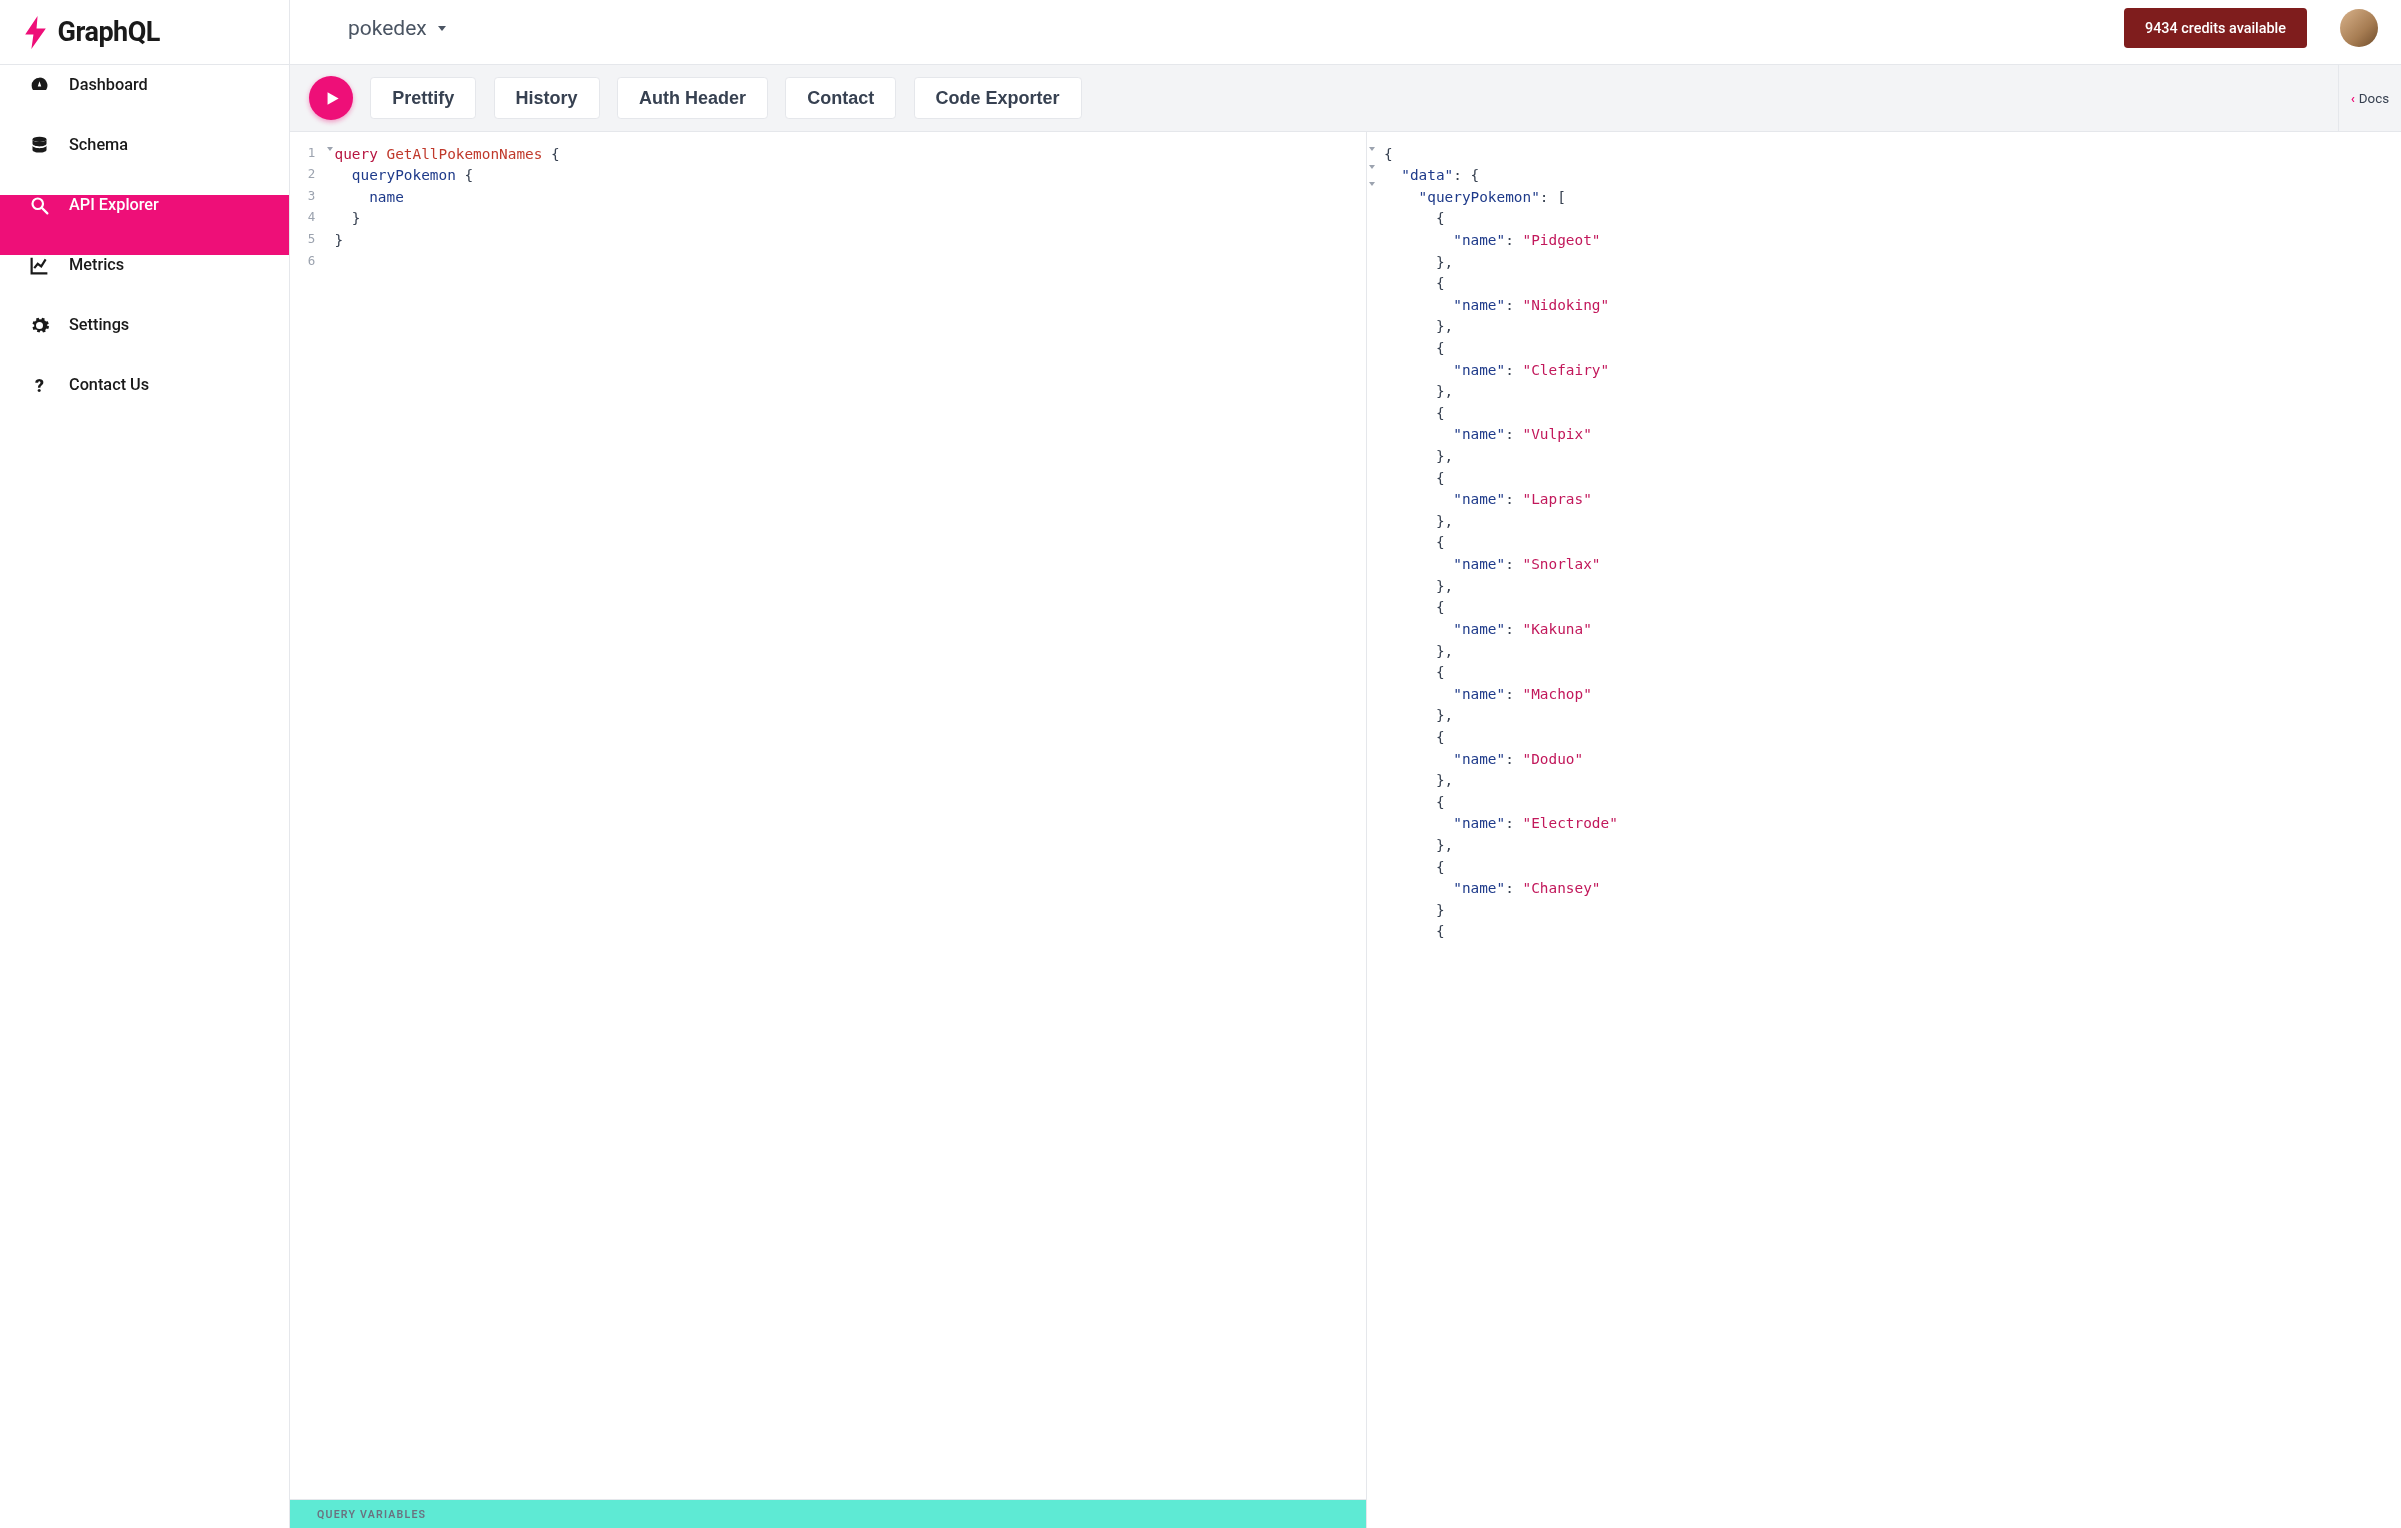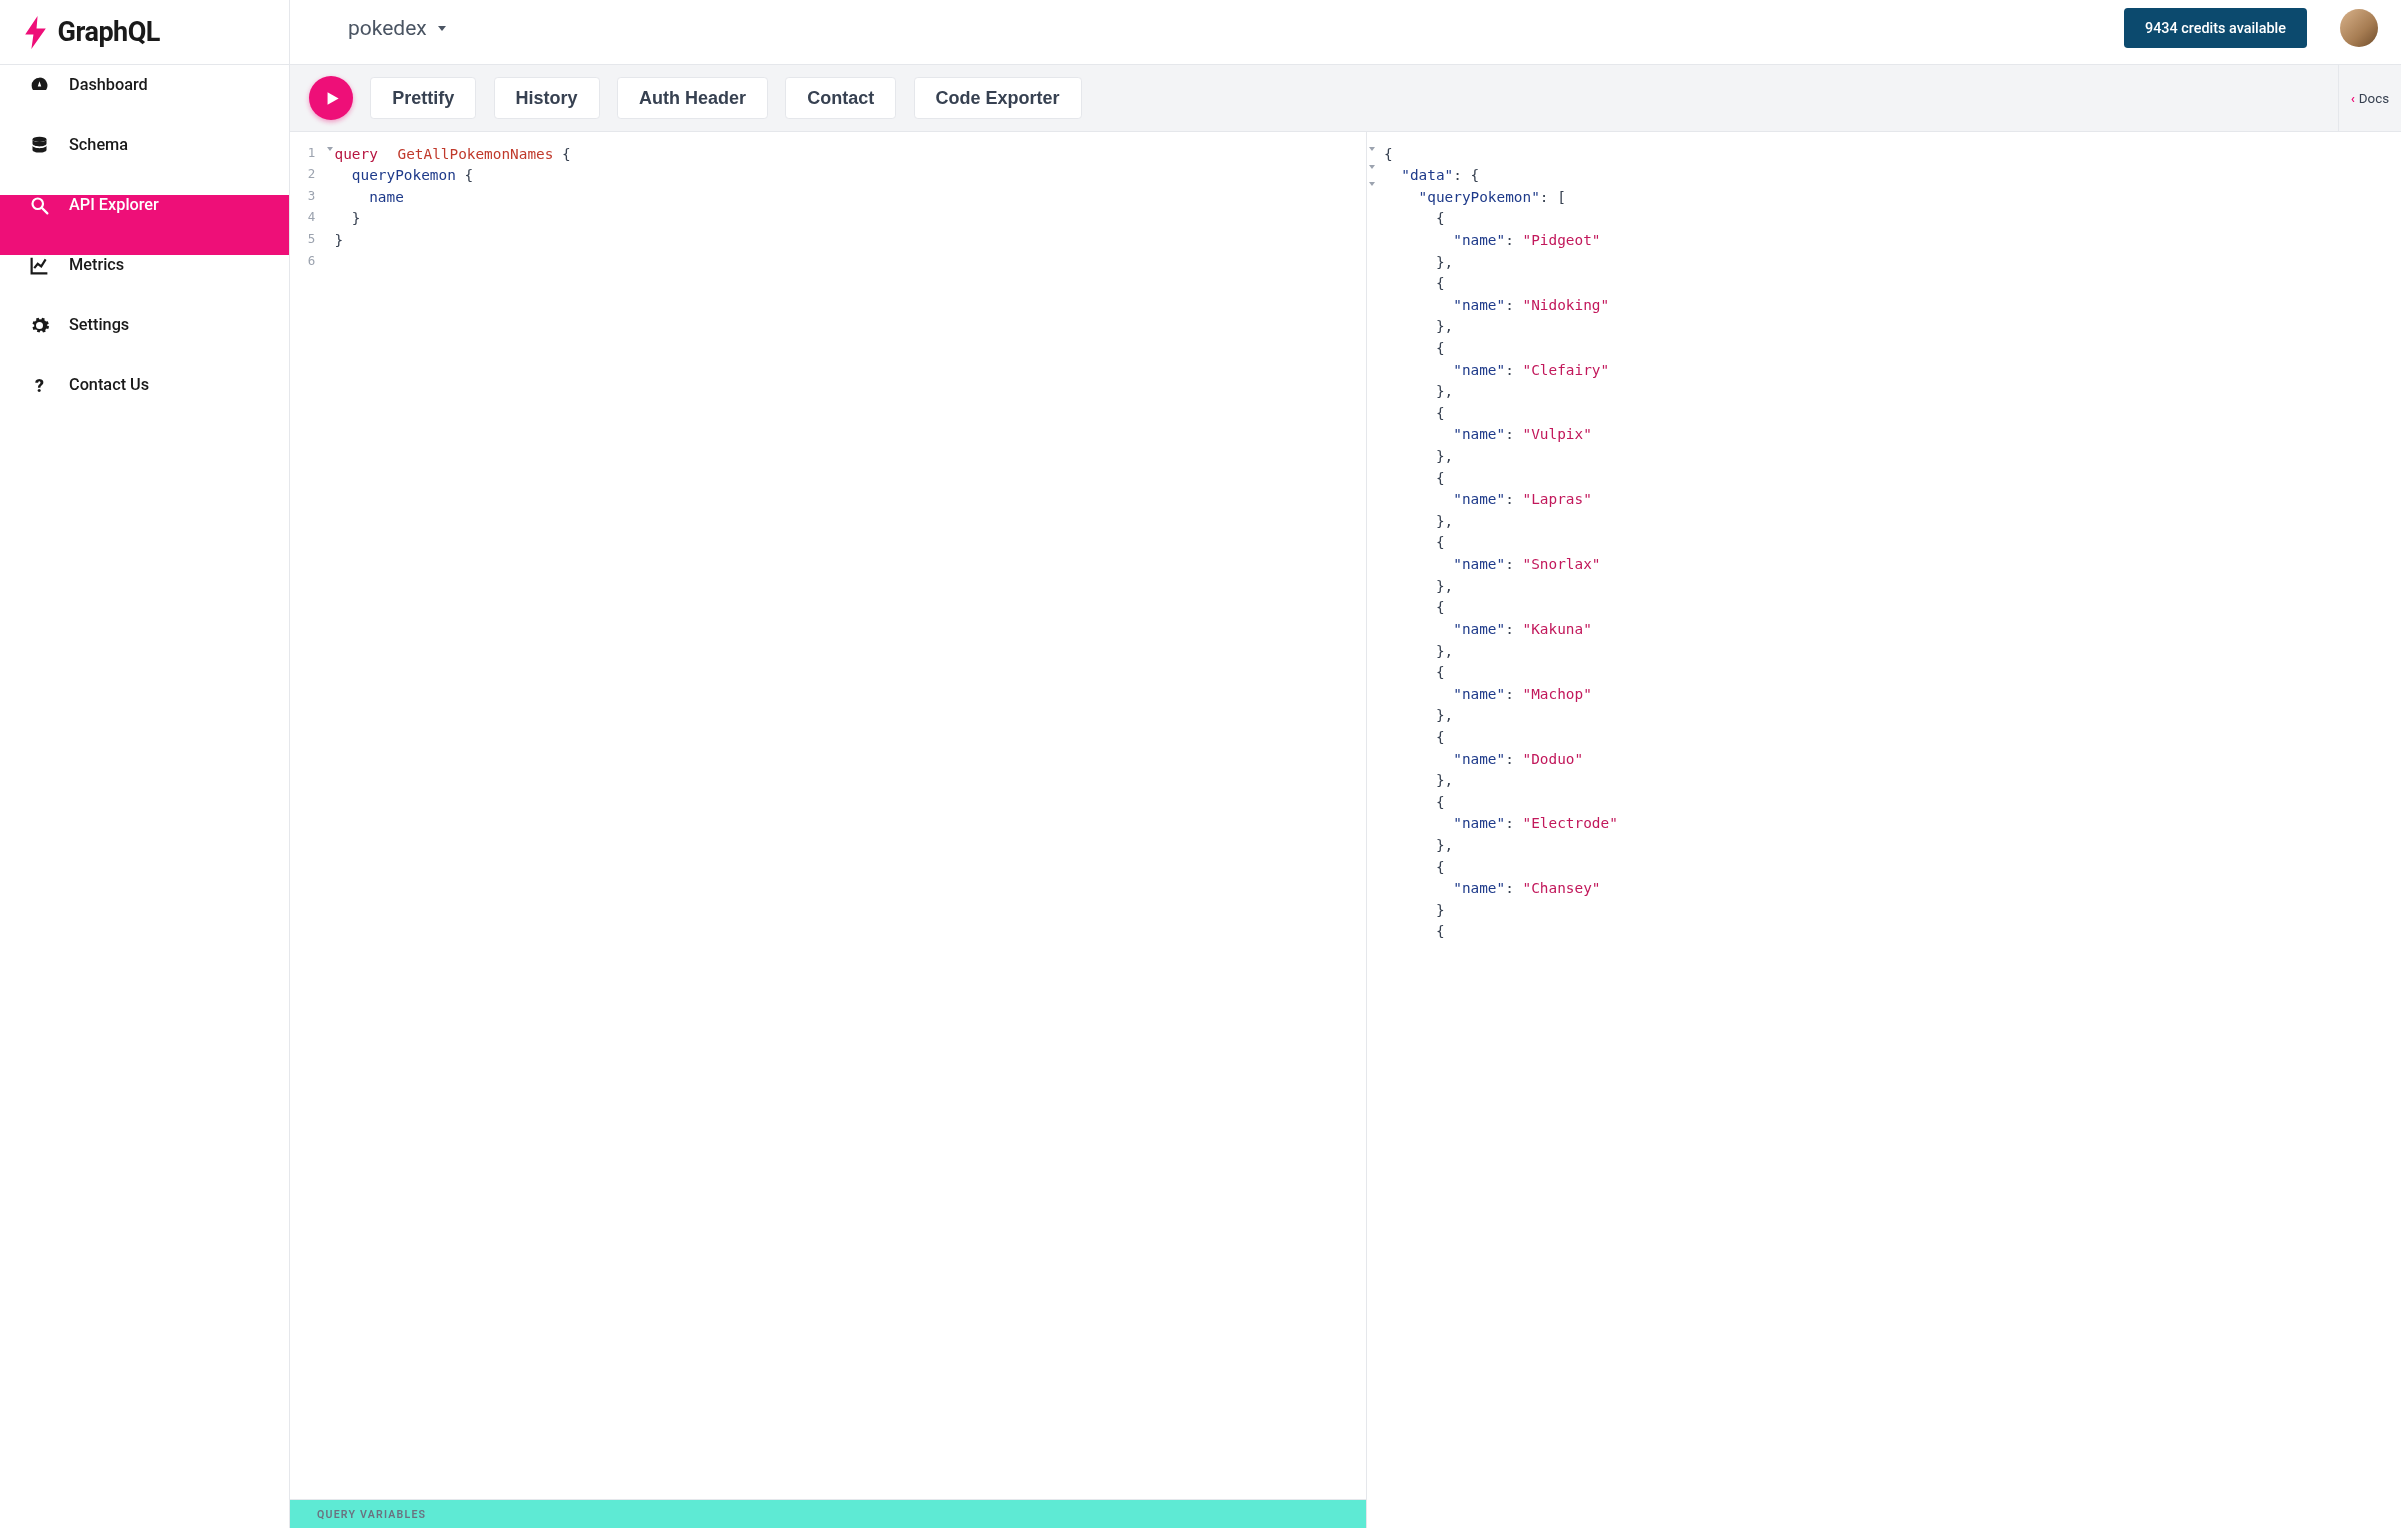--- a/index.html
+++ b/index.html
@@ -73,21 +73,21 @@
     cursor: pointer;
   }
   .dataset .caret {
     width: 0; height: 0;
     border-left: 4.8px solid transparent;
     border-right: 4.8px solid transparent;
     border-top: 5.8px solid #4b5563;
   }
   .topbar-spacer { flex: 1; }
   .credits-pill {
-    background: #0c4a6e;
+    background: #7f1d1d;
     color: #fff;
     font-size: 14.4px;
     font-weight: 500;
     padding: 11.5px 21px;
     border-radius: 3.8px;
     cursor: pointer;
   }
   .avatar {
     width: 38px; height: 38px; border-radius: 50%;
     background: linear-gradient(135deg, #d9b38c 0%, #a67c52 60%, #6e4b2a 100%);
@@ -184,21 +184,21 @@
     border-top: 4.8px solid #9ca3af;
   }
   .code-line { white-space: pre; padding-left: 11.5px; }
 
   
   .result .code-area { padding: 11.5px 17.3px; }
   .result-line { white-space: pre; }
 
   
   .kw   { color: #b71540; }   
-  .def  { color: #c0392b; margin-left: 11px; }   
+  .def  { color: #c0392b; }   
   .fld  { color: #1e3a8a; }   
   .brace{ color: #374151; }
   .key  { color: #1e3a8a; }   
   .str  { color: #c2185b; }   
   .punct{ color: #374151; }
 
   
   .result-folds {
     position: absolute;
     left: 1.9px; top: 11.5px;

